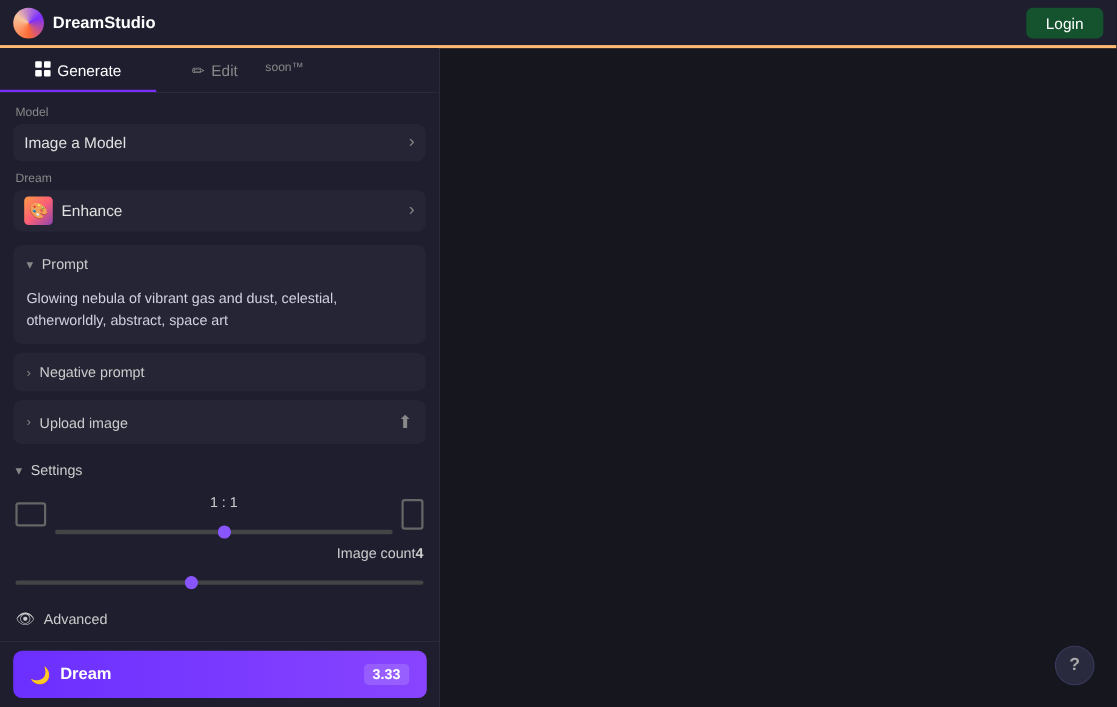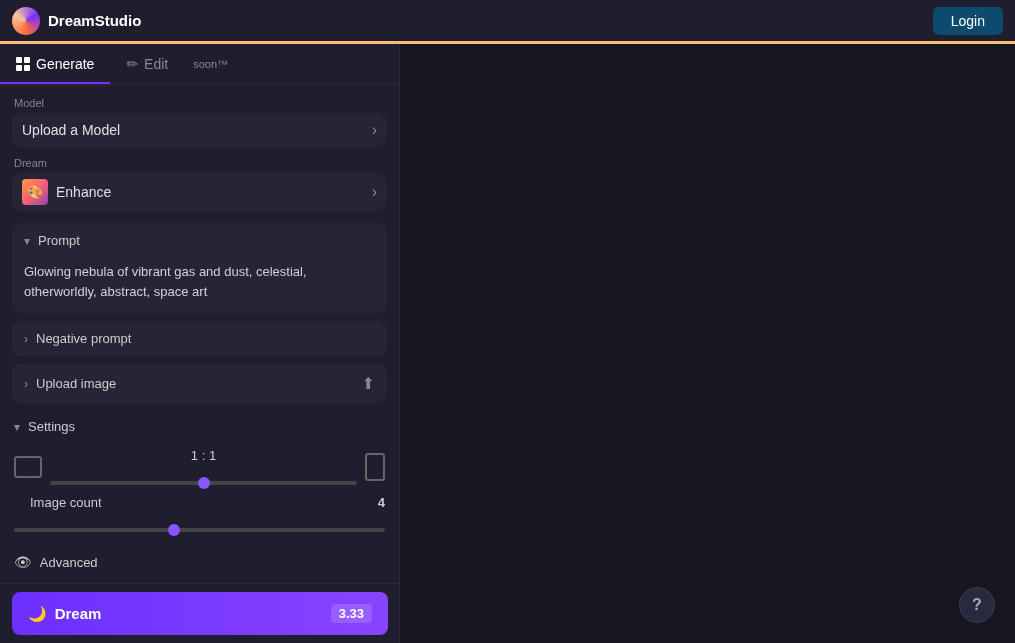--- a/index.html
+++ b/index.html
@@ -31,21 +31,21 @@
       font-weight: 600;
       color: #fff;
     }
     .logo-icon {
       width: 28px;
       height: 28px;
       border-radius: 50%;
       background: conic-gradient(from 180deg, #ff6b35, #f7c59f, #7b2fff, #ff6b35);
     }
     .login-btn {
-      background: #0c4a6e;
+      background: #14532d;
       color: #fff;
       border: none;
       border-radius: 6px;
       padding: 6px 18px;
       font-size: 14px;
       font-weight: 500;
       cursor: pointer;
     }
 
     
@@ -64,23 +64,23 @@
 
     
     .tab-row {
       display: flex;
       align-items: center;
       border-bottom: 1px solid #2a2a3e;
       background: #1e1e2e;
     }
     .tab-item {
       display: flex;
-      align-items: center;
+      align-items: flex-start;
       gap: 6px;
-      padding: 12px 16px;
+      padding: 12px 32px;
       font-size: 14px;
       font-weight: 500;
       cursor: pointer;
       position: relative;
     }
     .tab-item.active {
       color: #fff;
     }
     .tab-item.active::after {
       content: '';
@@ -297,24 +297,23 @@
       cursor: pointer;
     }
 
     
     .image-count-section {
       margin-bottom: 12px;
       padding: 0 2px;
     }
     .image-count-header {
       display: flex;
-      justify-content: space-between;
+      justify-content: flex-end;
       align-items: center;
       margin-bottom: 8px;
-      margin-left: 16px;
     }
     .image-count-label {
       font-size: 13px;
       color: #ccc;
     }
     .image-count-value {
       font-size: 13px;
       color: #ccc;
       font-weight: 600;
     }
@@ -422,21 +421,21 @@
       <span style="font-size:14px;">✏</span>
       <span>Edit</span>
       <span class="tab-soon">soon™</span>
     </div>
   </div>
 
   <div class="sidebar-content">
 
     <div class="section-label">Model</div>
     <div class="selector-row">
-      <span class="selector-label">Upload a Model</span>
+      <span class="selector-label">Image a Model</span>
       <span class="chevron-right">›</span>
     </div>
 
     <div class="section-label">Dream</div>
     <div class="style-selector">
       <div class="style-left">
         <div class="style-thumb">
           <span>🎨</span>
         </div>
         <span class="style-label">Enhance</span>

